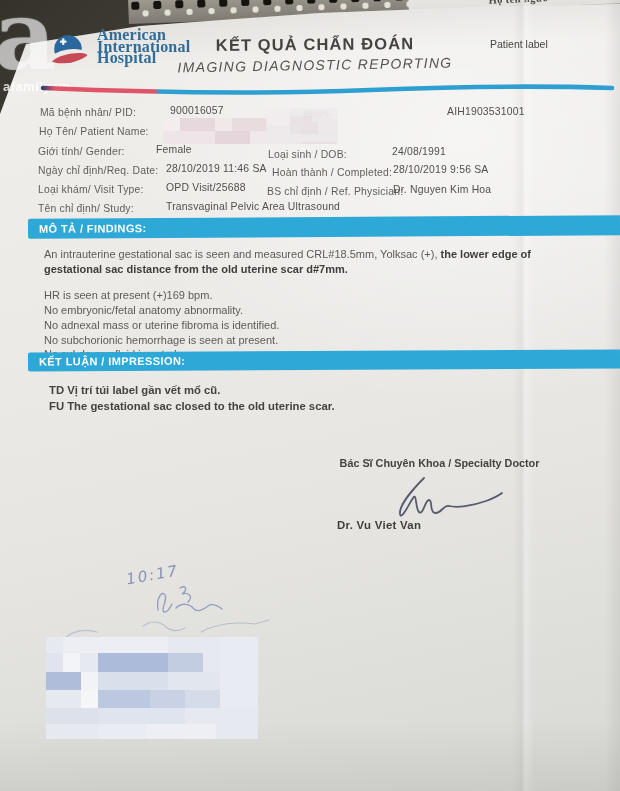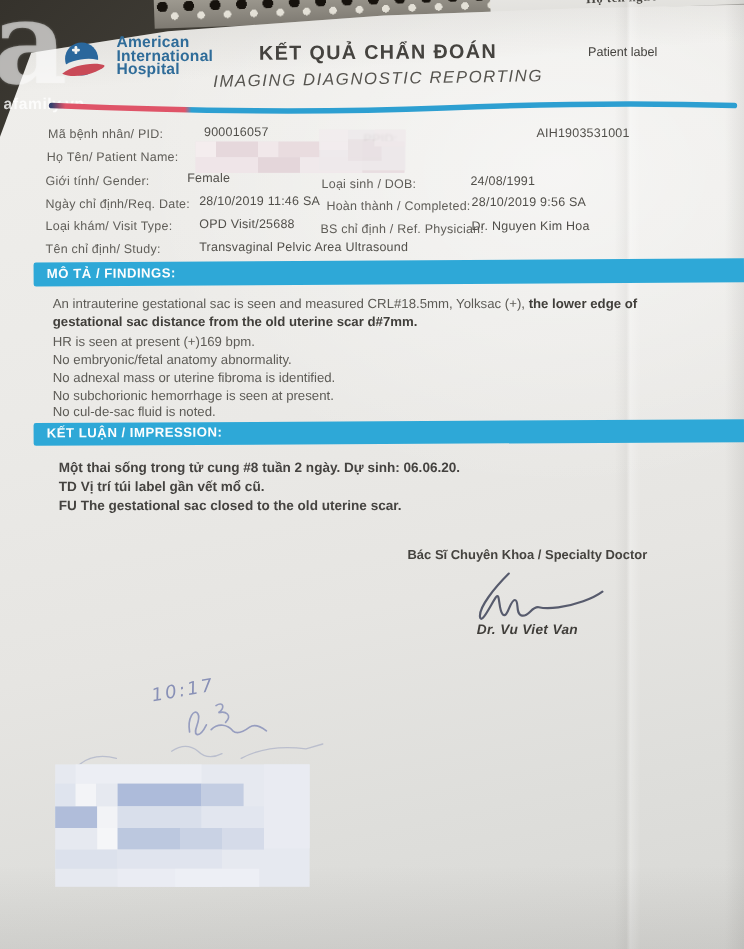--- a/index.html
+++ b/index.html
@@ -37,51 +37,51 @@
   .paper-bottom-shade{position:absolute;left:0;bottom:0;width:620px;height:70px;
      background:linear-gradient(transparent,rgba(105,103,99,.12));}
   
   .wm{position:absolute;left:-6px;top:-14px;width:120px;height:120px;color:rgba(250,250,250,.55);
       font-family:"DejaVu Serif",serif;font-weight:700;font-size:96px;line-height:100px;
       text-shadow:0 0 2px rgba(255,255,255,.25);pointer-events:none;}
   .wm-site{position:absolute;left:3px;top:79px;font-size:13px;font-weight:700;
       color:rgba(255,255,255,.8);letter-spacing:.5px;font-family:"Liberation Sans",sans-serif;}
   
   .logo{position:absolute;left:49px;top:32px;width:38px;height:38px;}
-  .hosp-name{position:absolute;left:97px;top:29px;font-family:Liberation Sans, sans-serif;
-      font-weight:700;font-size:13px;line-height:11.5px;color:#2f6c99;letter-spacing:.2px;}
+  .hosp-name{position:absolute;left:97px;top:29px;font-family:Liberation Serif, serif;
+      font-weight:700;font-size:16px;line-height:11.5px;color:#2f6c99;letter-spacing:.2px;}
   .title-vi{position:absolute;left:170px;top:35px;width:290px;text-align:center;
       font-weight:700;font-size:16.5px;letter-spacing:1.1px;color:#45433f;transform:rotate(-.5deg);}
   .title-en{position:absolute;left:150px;top:57px;width:330px;text-align:center;
       font-style:italic;font-size:14px;letter-spacing:1.3px;color:#56544f;transform:rotate(-1deg);}
   .patient-label{position:absolute;left:490px;top:38px;font-size:10.5px;color:#45433f;}
   .rule{position:absolute;left:40px;top:80px;}
   
   .lbl{position:absolute;font-size:10.4px;color:#605e59;letter-spacing:.2px;white-space:nowrap;}
   .val{position:absolute;font-size:10.4px;color:#514f4a;letter-spacing:.2px;white-space:nowrap;}
   .blurred{filter:blur(1.1px);opacity:.75;}
   
   .mosaic{position:absolute;}
   .mosaic div{position:absolute;}
   
   .banner{position:absolute;left:28px;width:592px;height:20px;background:#2ea8d7;
       color:#fdfefe;font-weight:700;font-size:11px;letter-spacing:.4px;line-height:20px;
       padding-left:11px;box-sizing:border-box;border-radius:2px 0 0 2px;}
   
   .find{position:absolute;left:44px;width:540px;font-size:11px;line-height:14.7px;color:#5d5b56;}
   .find b{color:#403e3a;}
-  .find .gap{margin-top:2px;}
+  .find .gap{margin-top:12px;}
   .impr{position:absolute;left:49px;width:540px;font-size:11.3px;line-height:16px;
       font-weight:700;color:#454340;}
   
   .role{position:absolute;left:317px;top:457px;width:245px;text-align:center;
       font-weight:700;font-size:10.8px;color:#45433f;}
   .sig{position:absolute;left:388px;top:474px;}
-  .doc-name{position:absolute;left:337px;top:519px;width:205px;text-align:center;
-      font-weight:700;font-size:11.4px;letter-spacing:.3px;color:#403e3a;font-style:italic;}
+  .doc-name{position:absolute;left:337px;top:519px;width:205px;
+      font-weight:700;font-size:11.4px;letter-spacing:.3px;color:#403e3a;}
   
   .hw-time{position:absolute;left:126px;top:566px;font-family:"DejaVu Sans",sans-serif;
       font-style:italic;font-size:15px;color:#8890b6;transform:rotate(-10deg);letter-spacing:2px;}
   .hw-svg{position:absolute;}
 </style>
 </head>
 <body>
 
 <div id="shot">
 
@@ -180,21 +180,20 @@
     <div><b>gestational sac distance from the old uterine scar d#7mm.</b></div>
     <div class="gap">HR is seen at present (+)169 bpm.</div>
     <div>No embryonic/fetal anatomy abnormality.</div>
     <div>No adnexal mass or uterine fibroma is identified.</div>
     <div>No subchorionic hemorrhage is seen at present.</div>
     <div>No cul-de-sac fluid is noted.</div>
   </div>
 
   <div class="banner" style="top:351px;height:19px;line-height:19px;transform:rotate(-.3deg)">KẾT LUẬN / IMPRESSION:</div>
   <div class="impr" style="top:382px">
-    <div>Một thai sống trong tử cung #8 tuần 2 ngày. Dự sinh: 06.06.20.</div>
     <div>TD Vị trí túi label gần vết mổ cũ.</div>
     <div>FU The gestational sac closed to the old uterine scar.</div>
   </div>
 
   <div class="role">Bác Sĩ Chuyên Khoa / Specialty Doctor</div>
   <svg class="sig" width="118" height="46" viewBox="0 0 118 46">
     <path d="M36,4 C24,16 11,32 12,40 C13,47 21,30 25,24 C29,18 27,34 31,38 C35,42 37,26 41,26 C45,26 41,38 47,39 C53,40 55,31 61,32 C69,34 84,32 98,27 C105,24.5 110,22 114,19" fill="none" stroke="#4b4f63" stroke-width="1.8" stroke-linecap="round" opacity=".92"></path>
   </svg>
   <div class="doc-name">Dr. Vu Viet Van</div>
 

